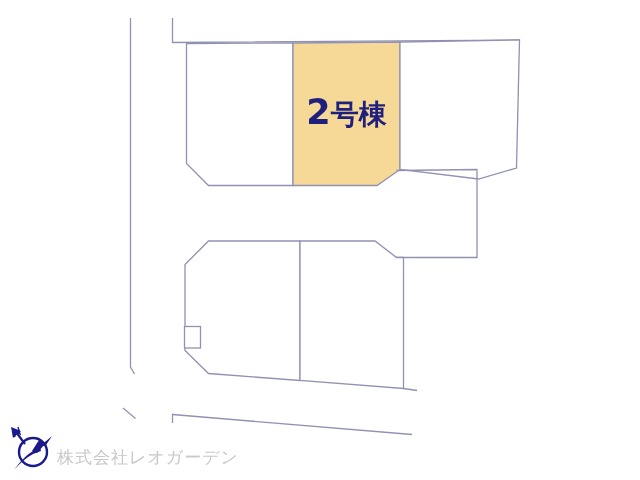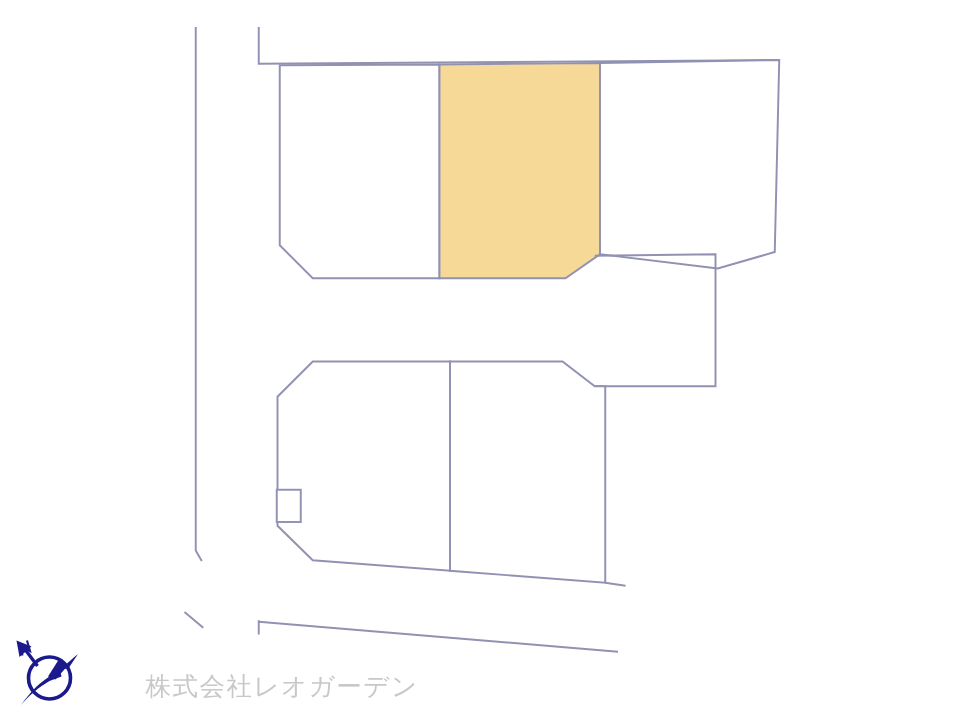--- a/index.html
+++ b/index.html
@@ -21,21 +21,20 @@
     line-height:38px;
   }
   .plot-label .num{font-size:35px;}
   .plot-label .suf{font-size:28px;}
   .company{
     position:absolute;
     left:57px;top:446px;
     font-size:17px;
     letter-spacing:1px;
     color:#c8c8c8;
-    margin-left:40px;
   }
 </style>
 </head>
 <body>
 
 <div class="stage">
 
   <svg width="640" height="480" viewBox="0 0 640 480">
     <g fill="none" stroke="#9191b3" stroke-width="1.3" stroke-linejoin="miter" stroke-linecap="butt">
 
@@ -68,16 +67,19 @@
       <circle cx="33" cy="452" r="14" fill="none" stroke="#1a1a8c" stroke-width="2.4"></circle>
       <path fill="#1a1a8c" d="M14,470 C22,459 27,455 33,451 C38,448 45,442 52,436
                L46,445 L40,447 L41,451 L33,454 C26,458 19,464 14,470 Z"></path>
       <path fill="#1a1a8c" d="M32,451 L39,440 L45,444 L37,453 Z"></path>
       <path d="M25,444 L16,432" stroke="#1a1a8c" stroke-width="2.2" fill="none"></path>
       <path fill="#1a1a8c" d="M11,427 L21,431 L13,438 Z"></path>
       <path d="M15,437 L13,430 L20,434 L18,427" stroke="#1a1a8c" stroke-width="1.4" fill="none"></path>
     </g>
   </svg>
 
+  <div class="plot-label">
+    <span class="num">2</span><span class="suf">号棟</span>
+  </div>
 
   <div class="company">株式会社レオガーデン</div>
 
 </div>
 
 </body></html>

